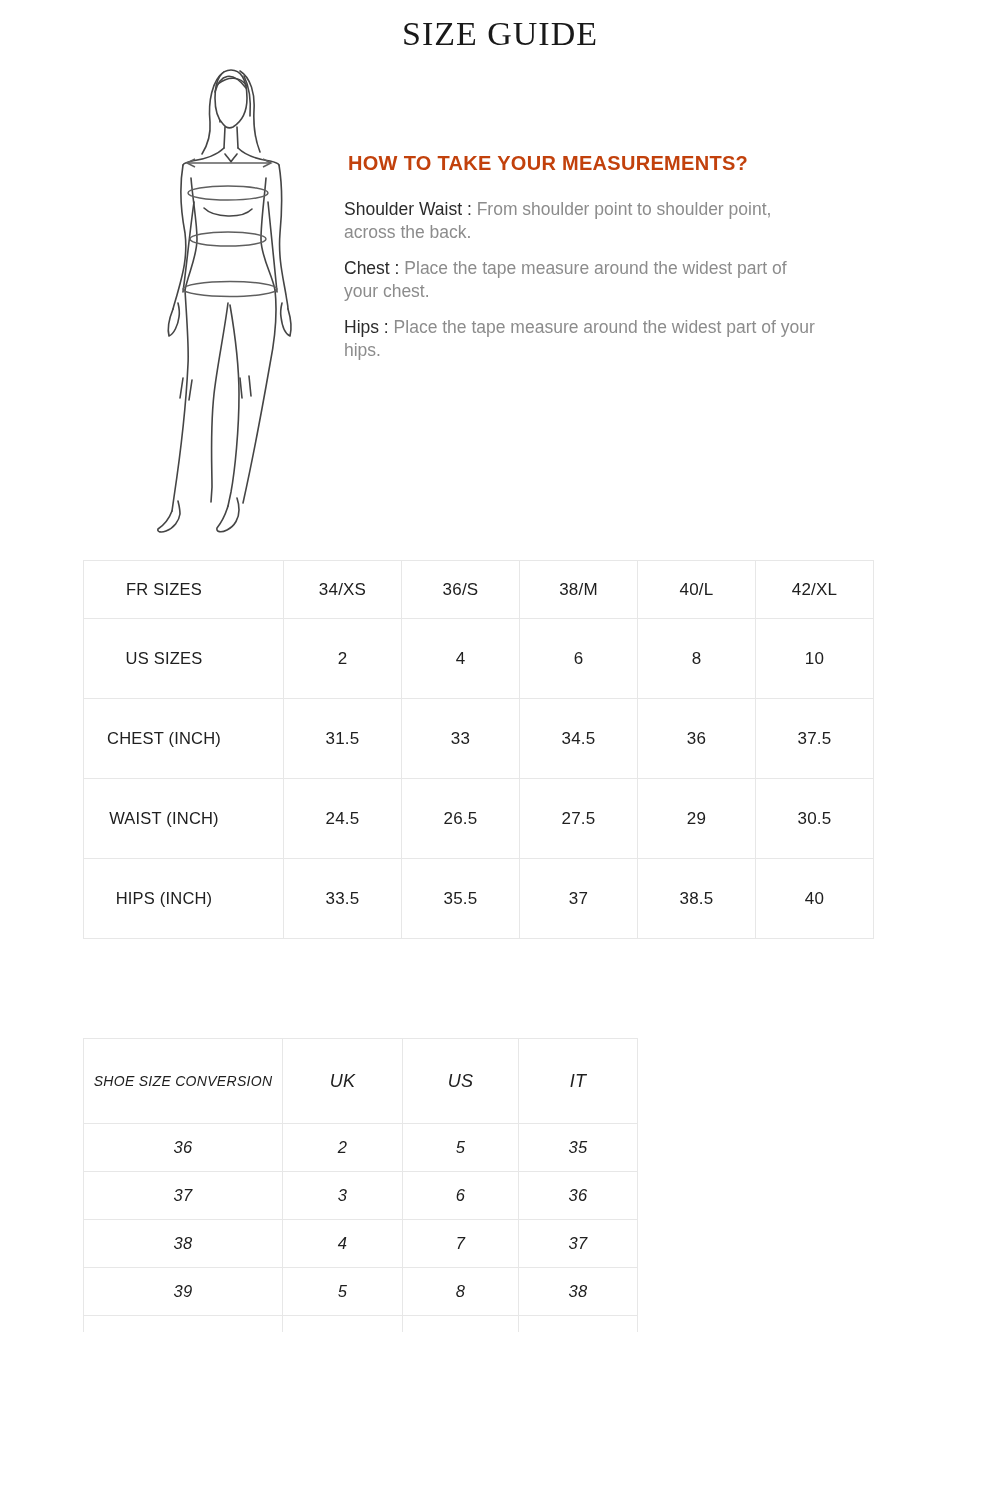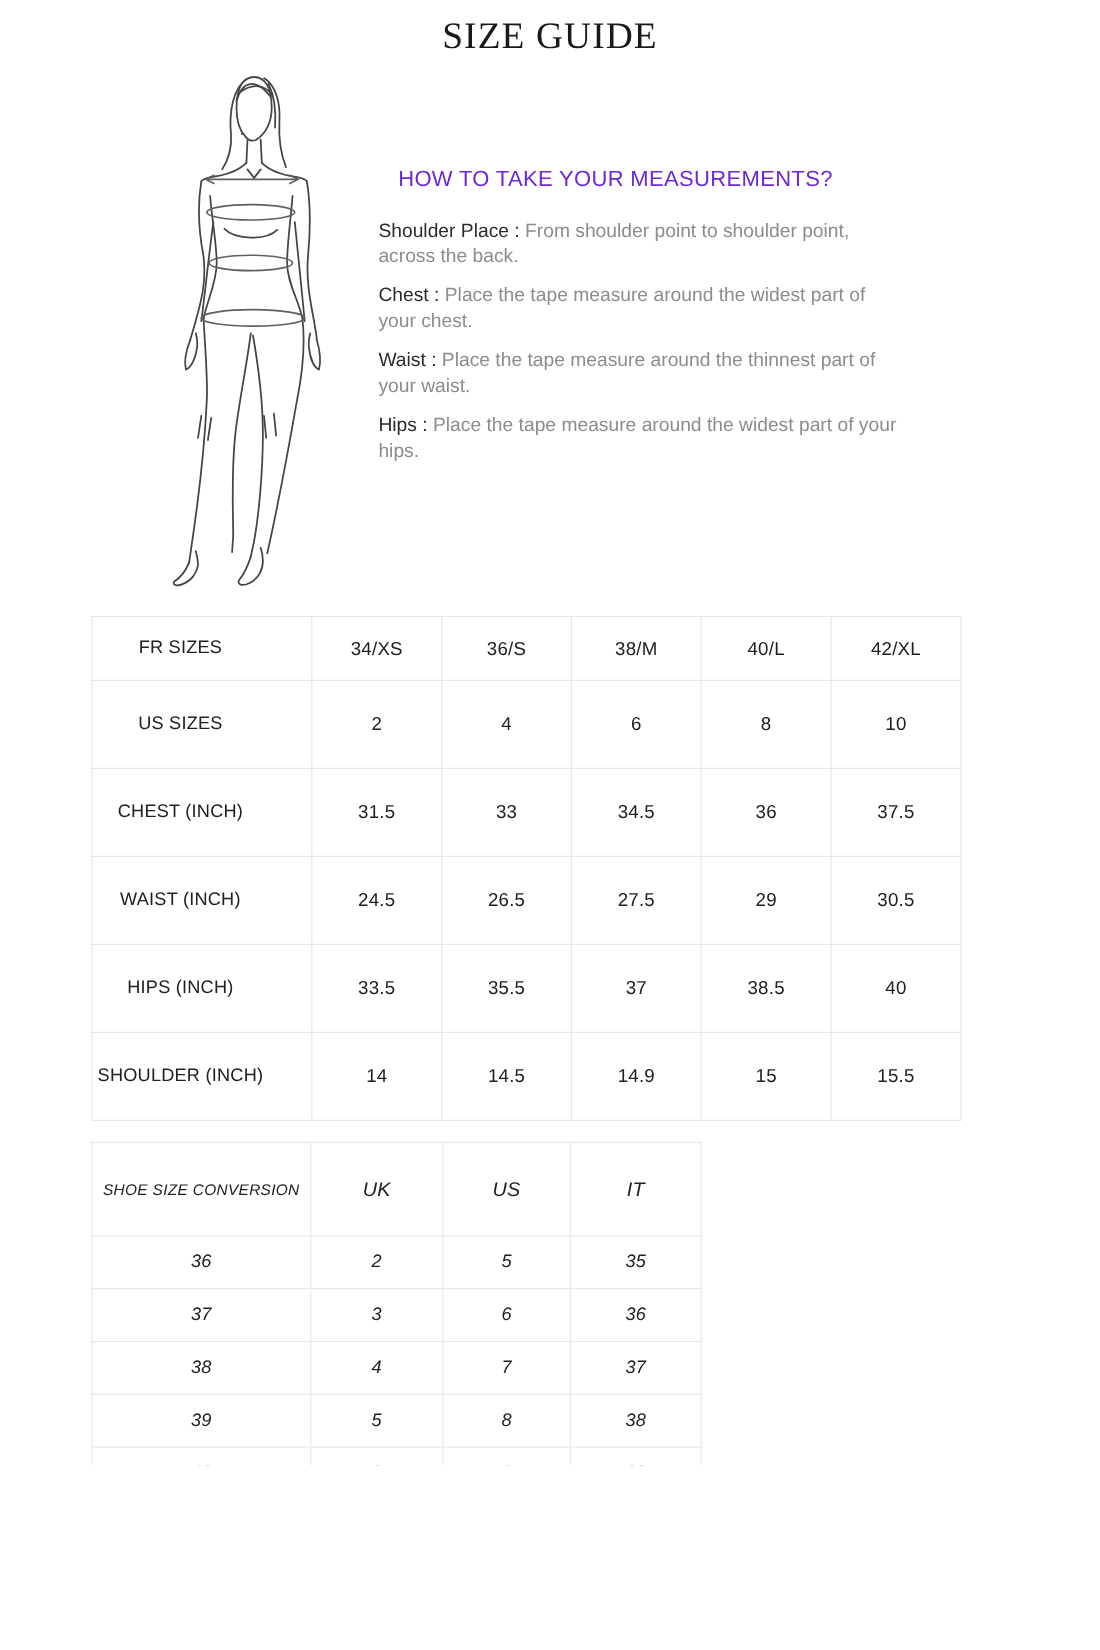--- a/index.html
+++ b/index.html
@@ -18,25 +18,25 @@
     font-family: "Liberation Serif", serif;
     font-size: 34px; line-height: 44px;
     letter-spacing: 1px;
     color: #191919;
   }
 
   .figure-wrap { position: absolute; left: 152px; top: 62px; width: 146px; height: 478px; }
 
   .instructions { position: absolute; left: 344px; top: 150px; width: 566px; }
   .instructions h2 {
-    margin: 0 0 22px 18px;
+    margin: 0 0 22px 4px;
     font-size: 20px; line-height: 26px;
-    font-weight: 400;
+    font-weight: 700;
     letter-spacing: 0.3px;
-    color: #6d28d9;
+    color: #c2410c;
   }
   .instructions p { margin: 0 0 13px 0; font-size: 17.5px; line-height: 23px; }
   .instructions .lbl { color: #2b2b2b; font-weight: 500; }
   .instructions .desc { color: #8c8c8c; white-space: pre-line; }
 
   table { border-collapse: collapse; table-layout: fixed; }
   td {
     border: 1px solid #e7e7e7;
     text-align: center; vertical-align: middle;
     letter-spacing: 0.2px;
@@ -107,35 +107,30 @@
         <ellipse cx="76" cy="131" rx="40" ry="7"></ellipse>
         <ellipse cx="76" cy="177" rx="38" ry="7"></ellipse>
         <ellipse cx="78" cy="227" rx="47" ry="7.5"></ellipse>
       </g>
     </svg>
   </div>
 
   <div class="instructions">
     <h2>HOW TO TAKE YOUR MEASUREMENTS?</h2>
     <p>
-      <span class="lbl">Shoulder Place :</span>
+      <span class="lbl">Shoulder Waist :</span>
       <span class="desc">From shoulder point to shoulder point,
 across the back.</span>
     </p>
     <p>
       <span class="lbl">Chest :</span>
       <span class="desc">Place the tape measure around the widest part of
 your chest.</span>
     </p>
     <p>
-      <span class="lbl">Waist :</span>
-      <span class="desc">Place the tape measure around the thinnest part of
-your waist.</span>
-    </p>
-    <p>
       <span class="lbl">Hips :</span>
       <span class="desc">Place the tape measure around the widest part of your
 hips.</span>
     </p>
   </div>
 
   <table class="size-table">
     <colgroup>
       <col style="width:200px">
         <col style="width:118px">
@@ -177,28 +172,20 @@
       <td>29</td>
       <td>30.5</td>
     </tr>
     <tr class="reg">
       <td class="row-label">HIPS (INCH)</td>
       <td>33.5</td>
       <td>35.5</td>
       <td>37</td>
       <td>38.5</td>
       <td>40</td>
-    </tr>
-    <tr class="reg">
-      <td class="row-label">SHOULDER (INCH)</td>
-      <td>14</td>
-      <td>14.5</td>
-      <td>14.9</td>
-      <td>15</td>
-      <td>15.5</td>
     </tr>
   </tbody>
     </table>
 
   <table class="shoe-table">
     <colgroup>
       <col style="width:199px">
         <col style="width:120px">
         <col style="width:116px">
         <col style="width:119px">

